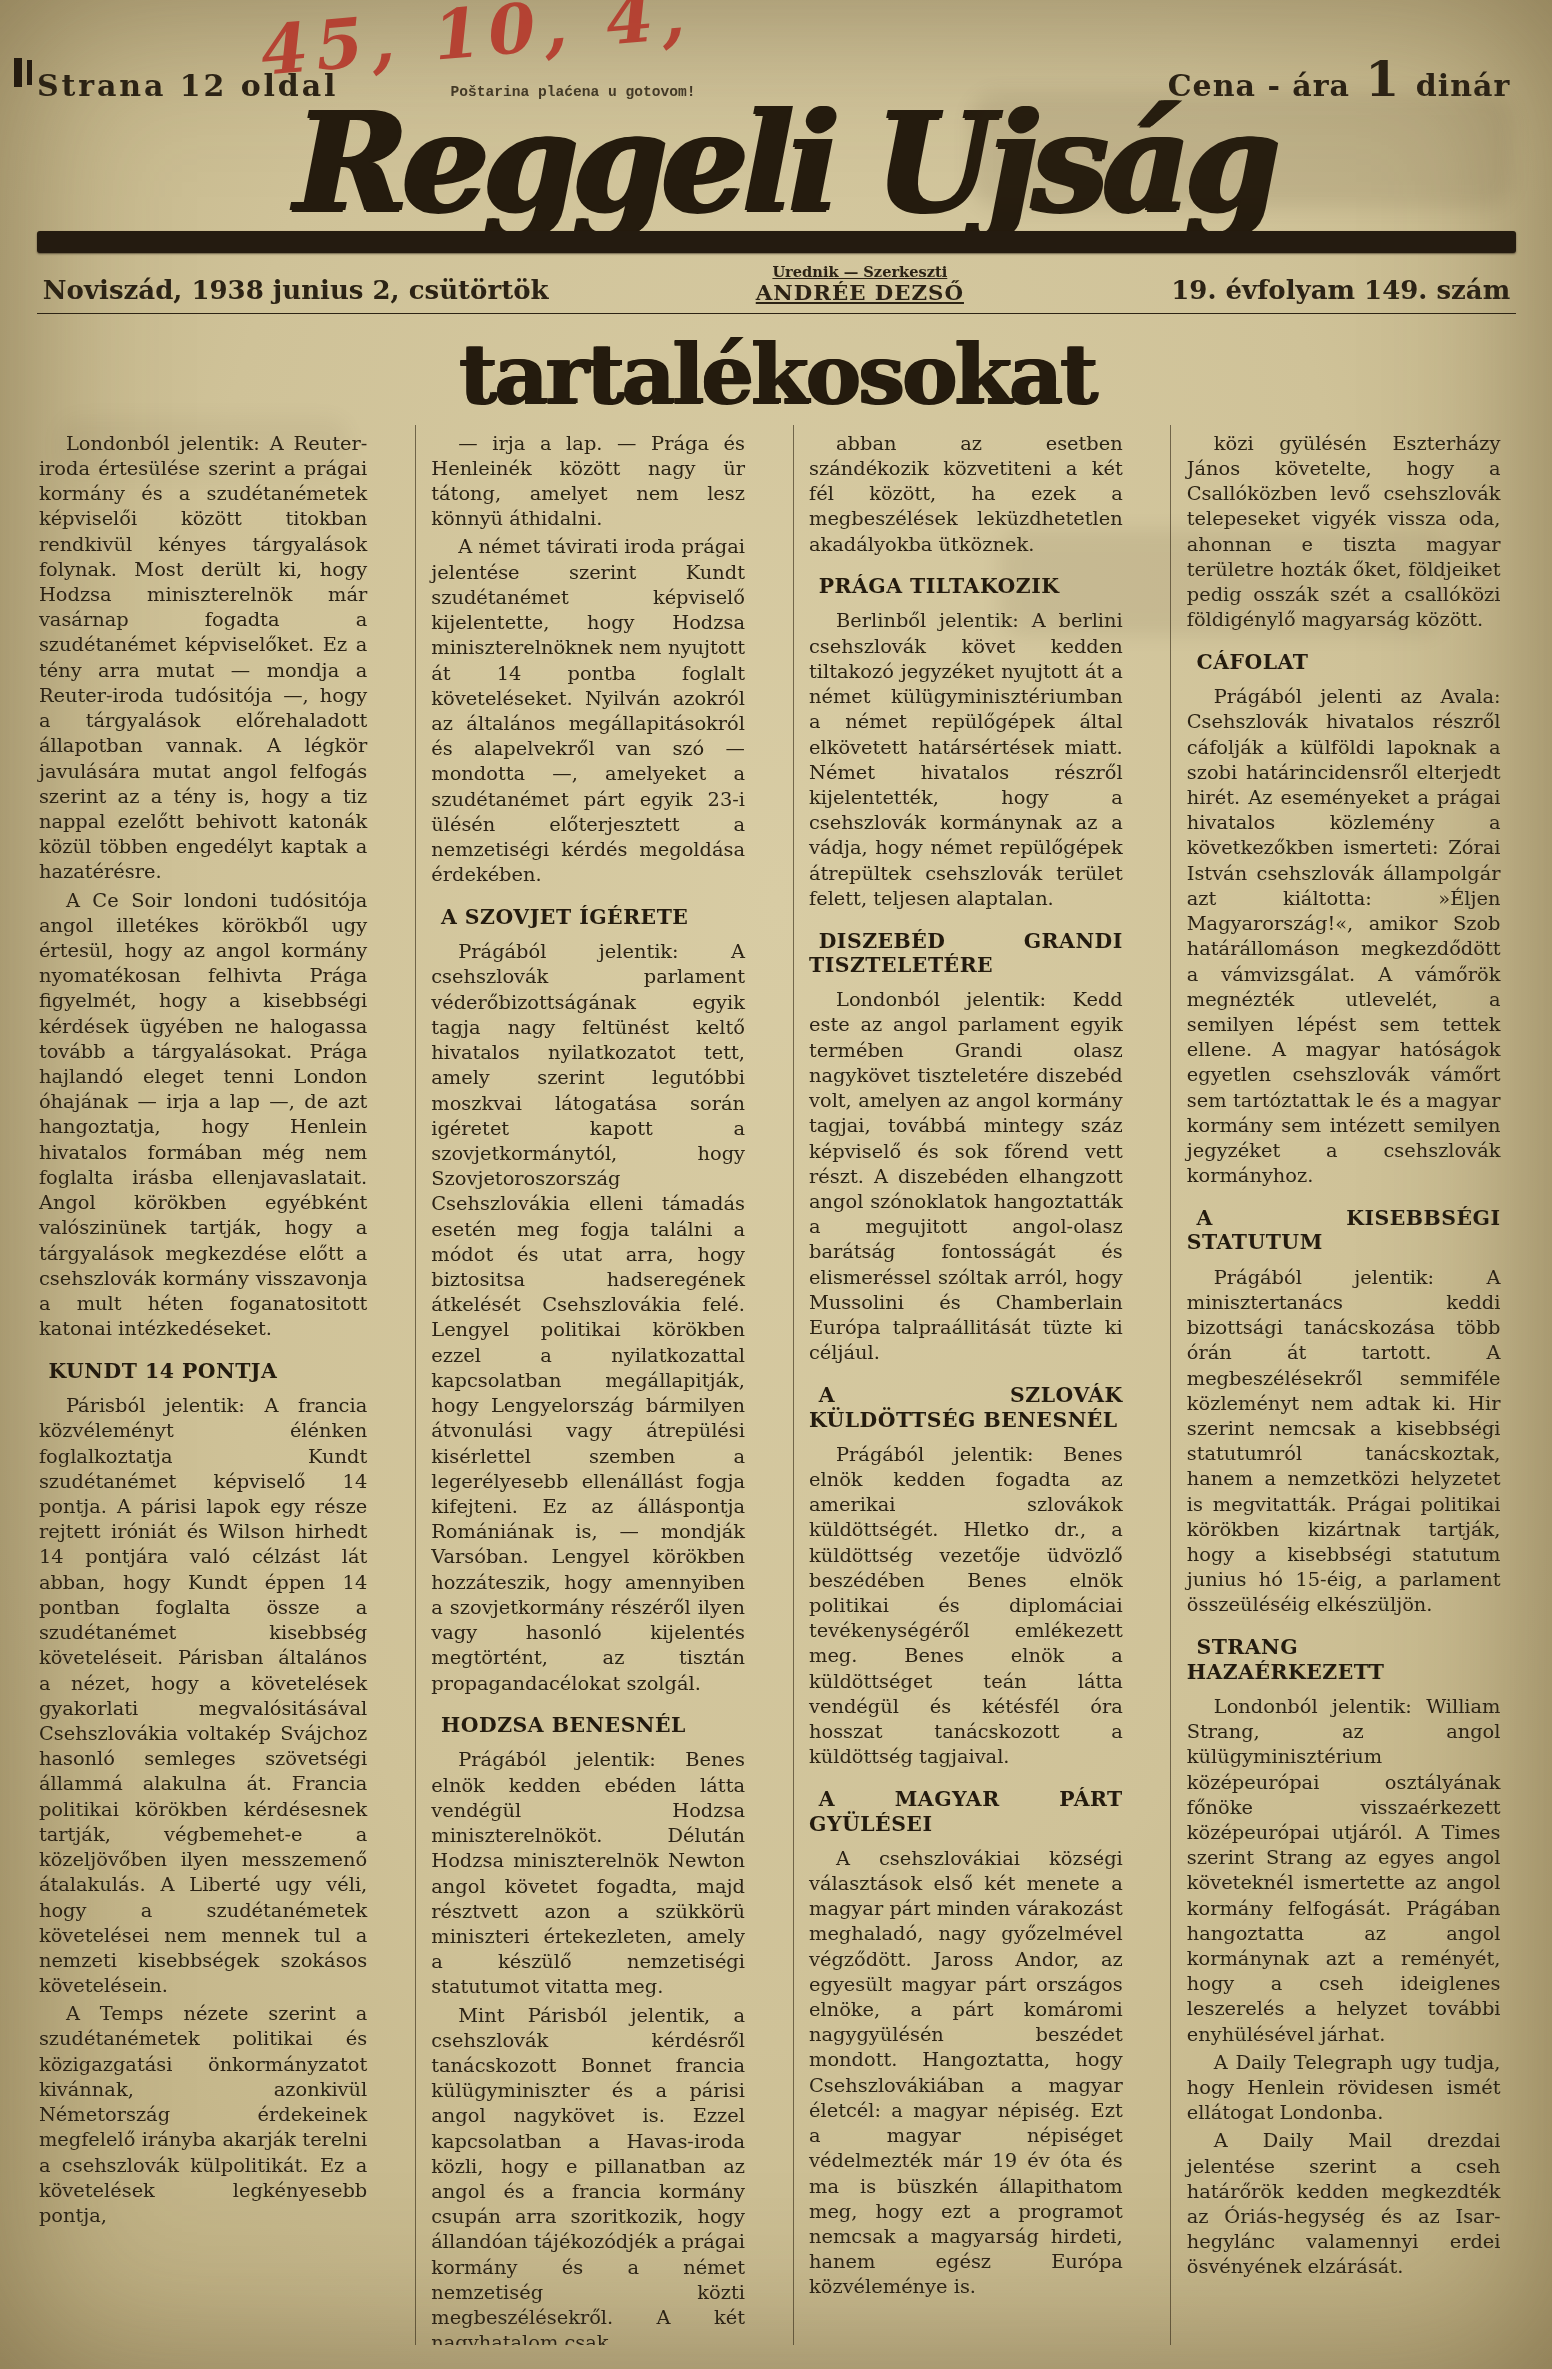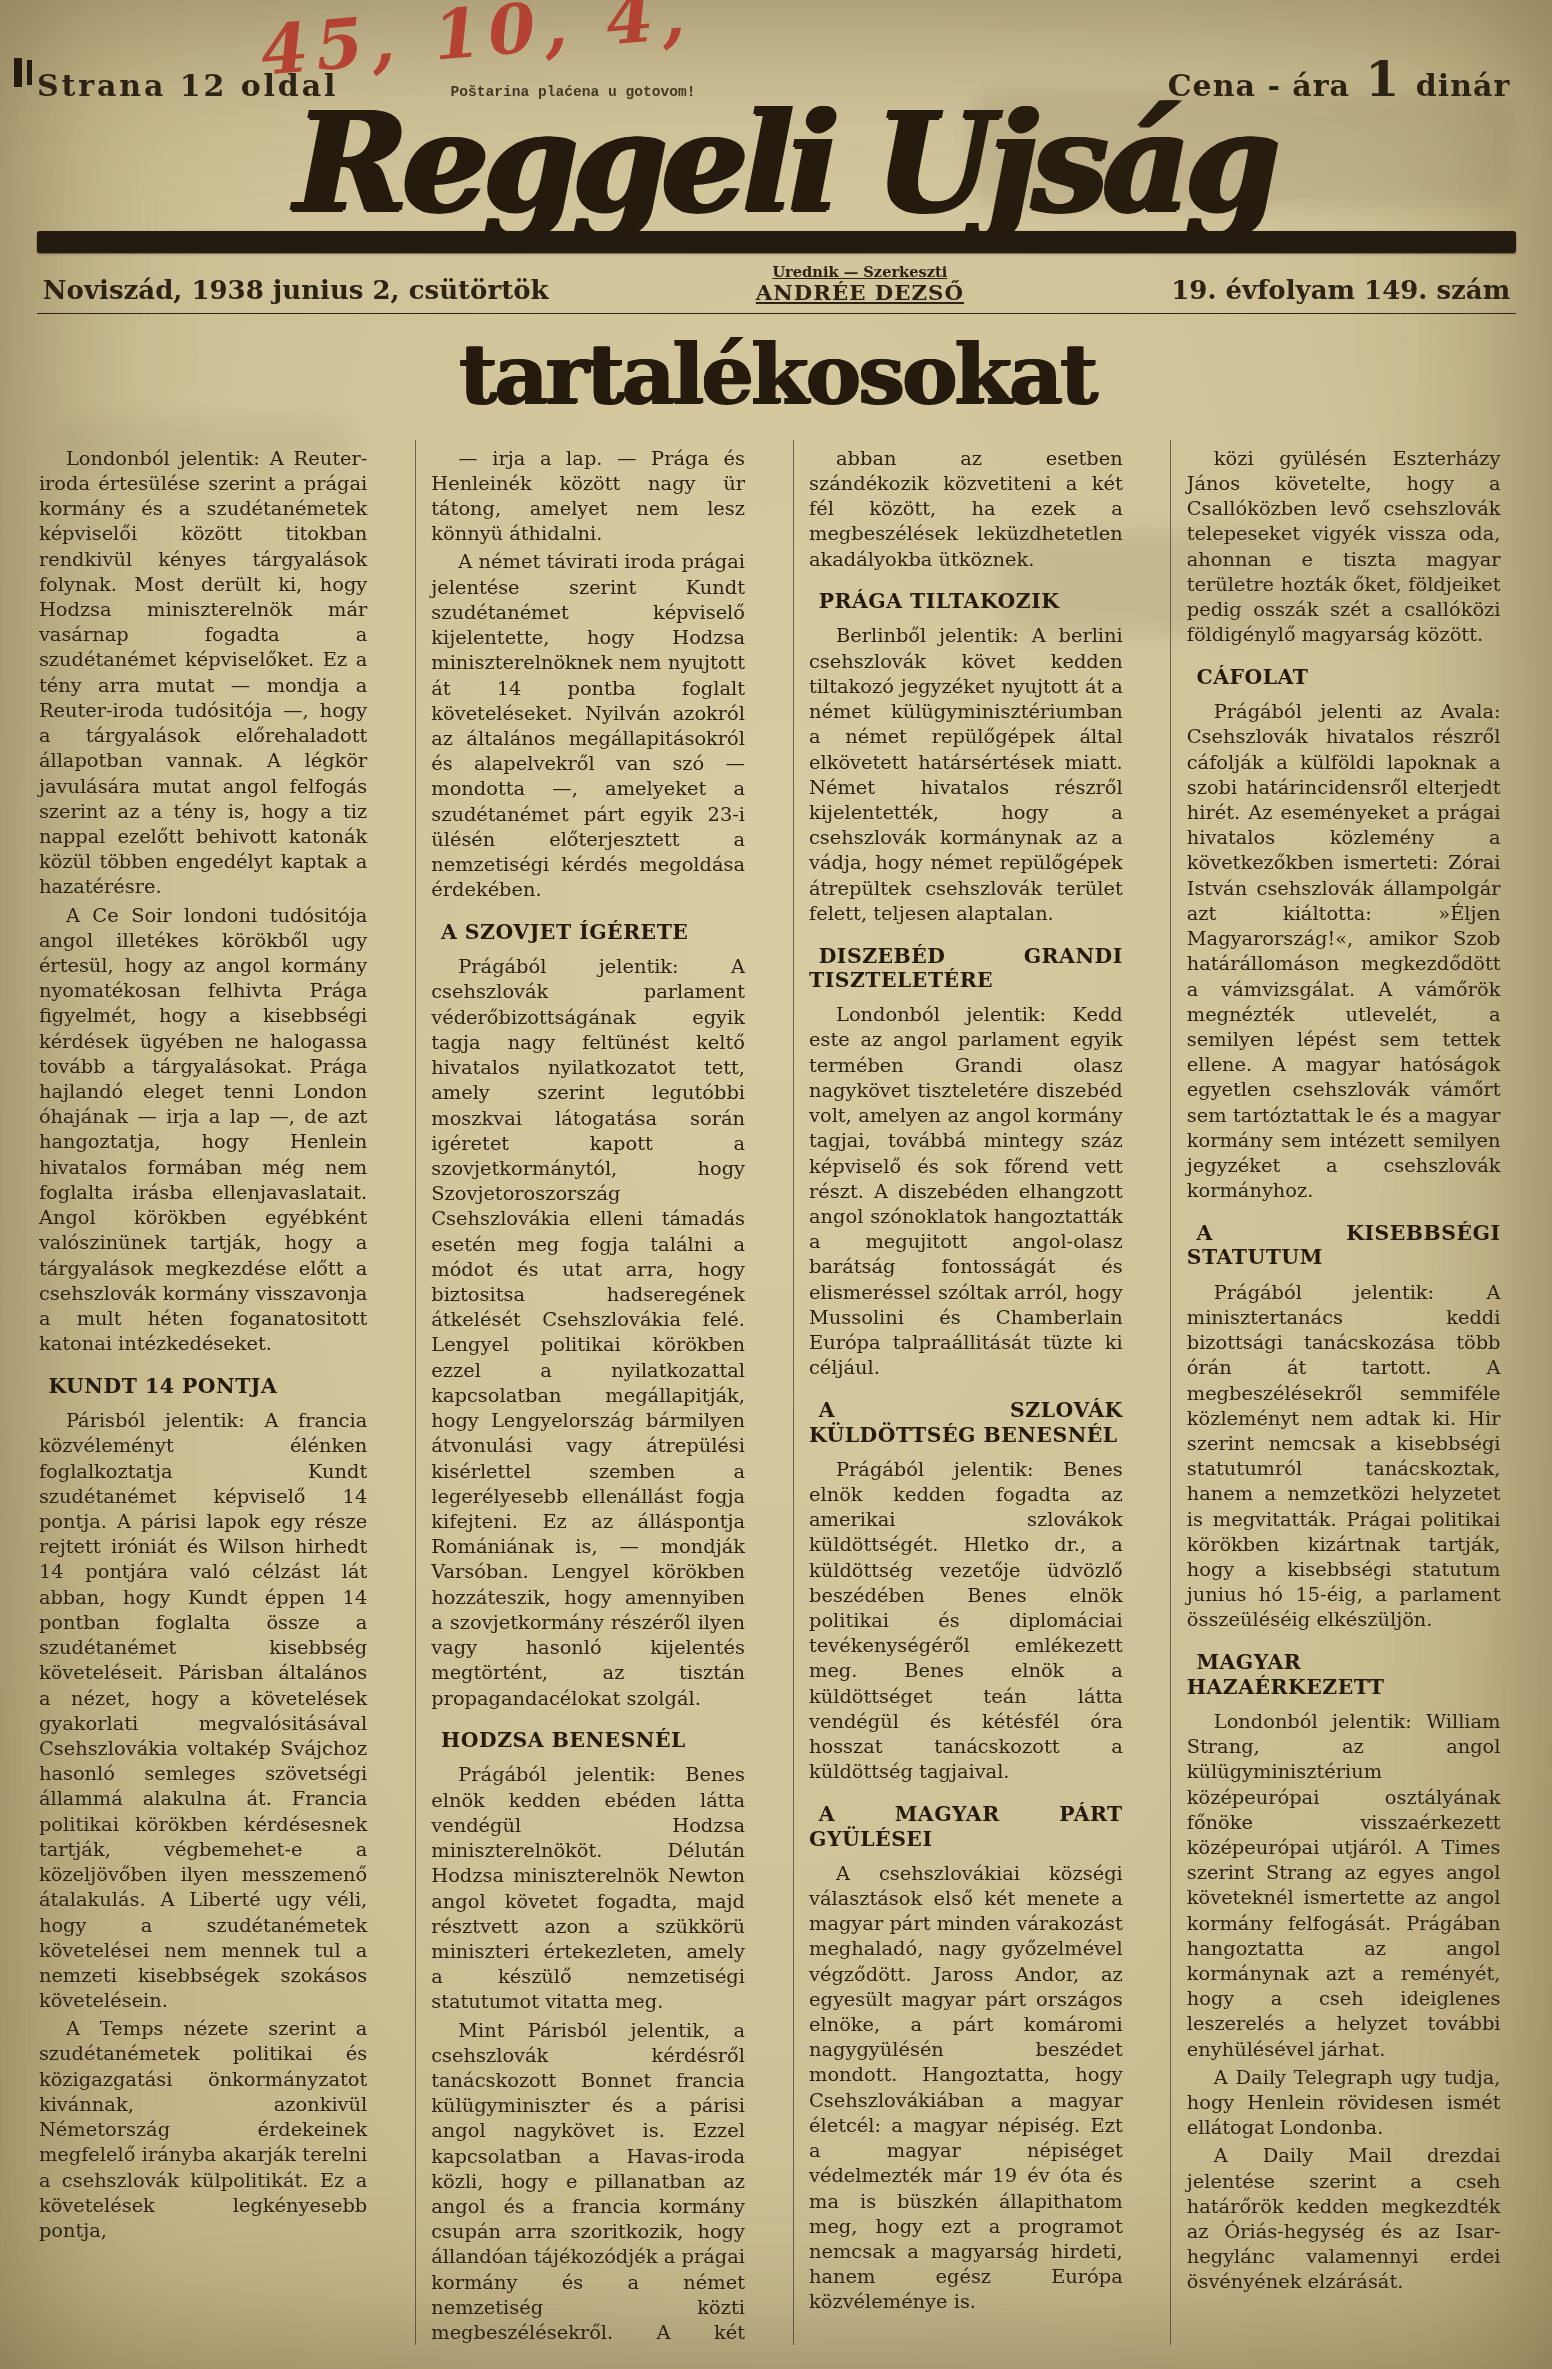--- a/index.html
+++ b/index.html
@@ -58,21 +58,21 @@
     display:block; font-size:83px; line-height:.98; letter-spacing:-2.9px;
     text-shadow: 1.9px 0 currentColor, 0 1px currentColor;
   }
   .subhead {
     margin-top:15.5px; padding:8.7px 3.9px 9.7px;
     border-top:1.9px solid #2c2315; border-bottom:1.9px solid #2c2315;
     font-size:33px; font-weight:bold; letter-spacing:-0.5px;
     text-shadow:1px 0 currentColor; color:#241b0e;
   }
 
-  .columns { flex:1; display:grid; grid-template-columns:repeat(4,1fr); margin-top:25px; overflow:hidden;gap:32px; }
+  .columns { flex:1; display:grid; grid-template-columns:repeat(4,1fr); margin-top:10px; overflow:hidden;gap:32px; }
   .col { padding:5.8px 15.5px 0; border-left:1px solid rgba(46,36,18,.6); font-size:19.4px; line-height:1.3; text-align:justify; }
   .col:first-child { border-left:none; padding-left:1.9px; }
   .col p  { text-indent:27px; margin:0 0 2.9px; }
   .col h3 { font-size:20.4px; font-weight:bold; margin:17.5px 0 9.7px; text-indent:9.7px; letter-spacing:0.5px; color:#241b0e; line-height:1.2; }
 </style>
 </head>
 <body>
 
 <div class="paper">
 
@@ -137,21 +137,21 @@
         <p>Prágából jelentik: Benes elnök kedden fogadta az amerikai szlovákok küldöttségét. Hletko dr., a küldöttség vezetője üdvözlő beszédében Benes elnök politikai és diplomáciai tevékenységéről emlékezett meg. Benes elnök a küldöttséget teán látta vendégül és kétésfél óra hosszat tanácskozott a küldöttség tagjaival.</p>
         <h3>A MAGYAR PÁRT GYÜLÉSEI</h3>
         <p>A csehszlovákiai községi választások első két menete a magyar párt minden várakozást meghaladó, nagy győzelmével végződött. Jaross Andor, az egyesült magyar párt országos elnöke, a párt komáromi nagygyülésén beszédet mondott. Hangoztatta, hogy Csehszlovákiában a magyar életcél: a magyar népiség. Ezt a magyar népiséget védelmezték már 19 év óta és ma is büszkén állapithatom meg, hogy ezt a programot nemcsak a magyarság hirdeti, hanem egész Európa közvéleménye is.</p>
       </div>
       <div class="col">
         <p>közi gyülésén Eszterházy János követelte, hogy a Csallóközben levő csehszlovák telepeseket vigyék vissza oda, ahonnan e tiszta magyar területre hozták őket, földjeiket pedig osszák szét a csallóközi földigénylő magyarság között.</p>
         <h3>CÁFOLAT</h3>
         <p>Prágából jelenti az Avala: Csehszlovák hivatalos részről cáfolják a külföldi lapoknak a szobi határincidensről elterjedt hirét. Az eseményeket a prágai hivatalos közlemény a következőkben ismerteti: Zórai István csehszlovák állampolgár azt kiáltotta: »Éljen Magyarország!«, amikor Szob határállomáson megkezdődött a vámvizsgálat. A vámőrök megnézték utlevelét, a semilyen lépést sem tettek ellene. A magyar hatóságok egyetlen csehszlovák vámőrt sem tartóztattak le és a magyar kormány sem intézett semilyen jegyzéket a csehszlovák kormányhoz.</p>
         <h3>A KISEBBSÉGI STATUTUM</h3>
         <p>Prágából jelentik: A minisztertanács keddi bizottsági tanácskozása több órán át tartott. A megbeszélésekről semmiféle közleményt nem adtak ki. Hir szerint nemcsak a kisebbségi statutumról tanácskoztak, hanem a nemzetközi helyzetet is megvitatták. Prágai politikai körökben kizártnak tartják, hogy a kisebbségi statutum junius hó 15-éig, a parlament összeüléséig elkészüljön.</p>
-        <h3>MAGYAR HAZAÉRKEZETT</h3>
+        <h3>STRANG HAZAÉRKEZETT</h3>
         <p>Londonból jelentik: William Strang, az angol külügyminisztérium középeurópai osztályának főnöke visszaérkezett középeurópai utjáról. A Times szerint Strang az egyes angol követeknél ismertette az angol kormány felfogását. Prágában hangoztatta az angol kormánynak azt a reményét, hogy a cseh ideiglenes leszerelés a helyzet további enyhülésével járhat.</p>
         <p>A Daily Telegraph ugy tudja, hogy Henlein rövidesen ismét ellátogat Londonba.</p>
         <p>A Daily Mail drezdai jelentése szerint a cseh határőrök kedden megkezdték az Óriás-hegység és az Isar-hegylánc valamennyi erdei ösvényének elzárását.</p>
       </div>
     </div>
 
 </div>
 
 
 </body></html>

